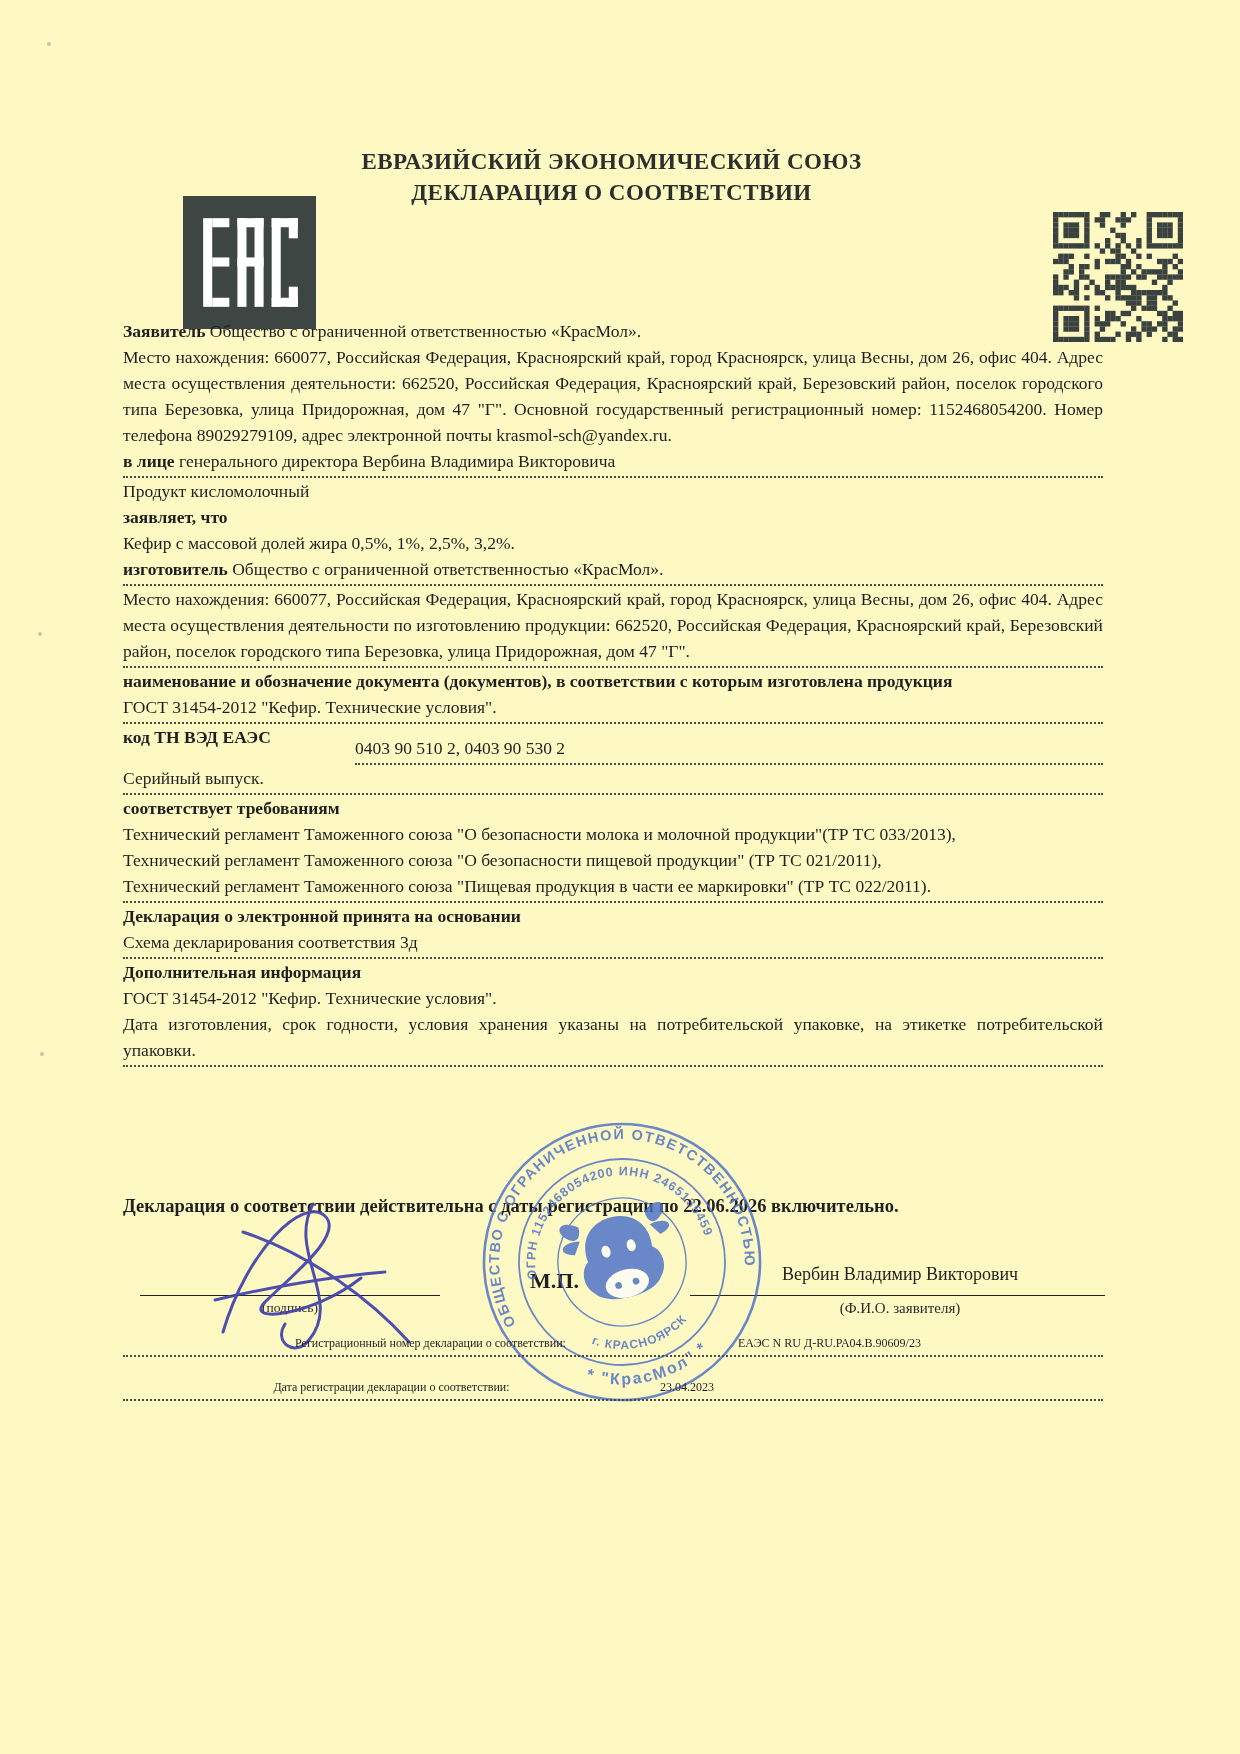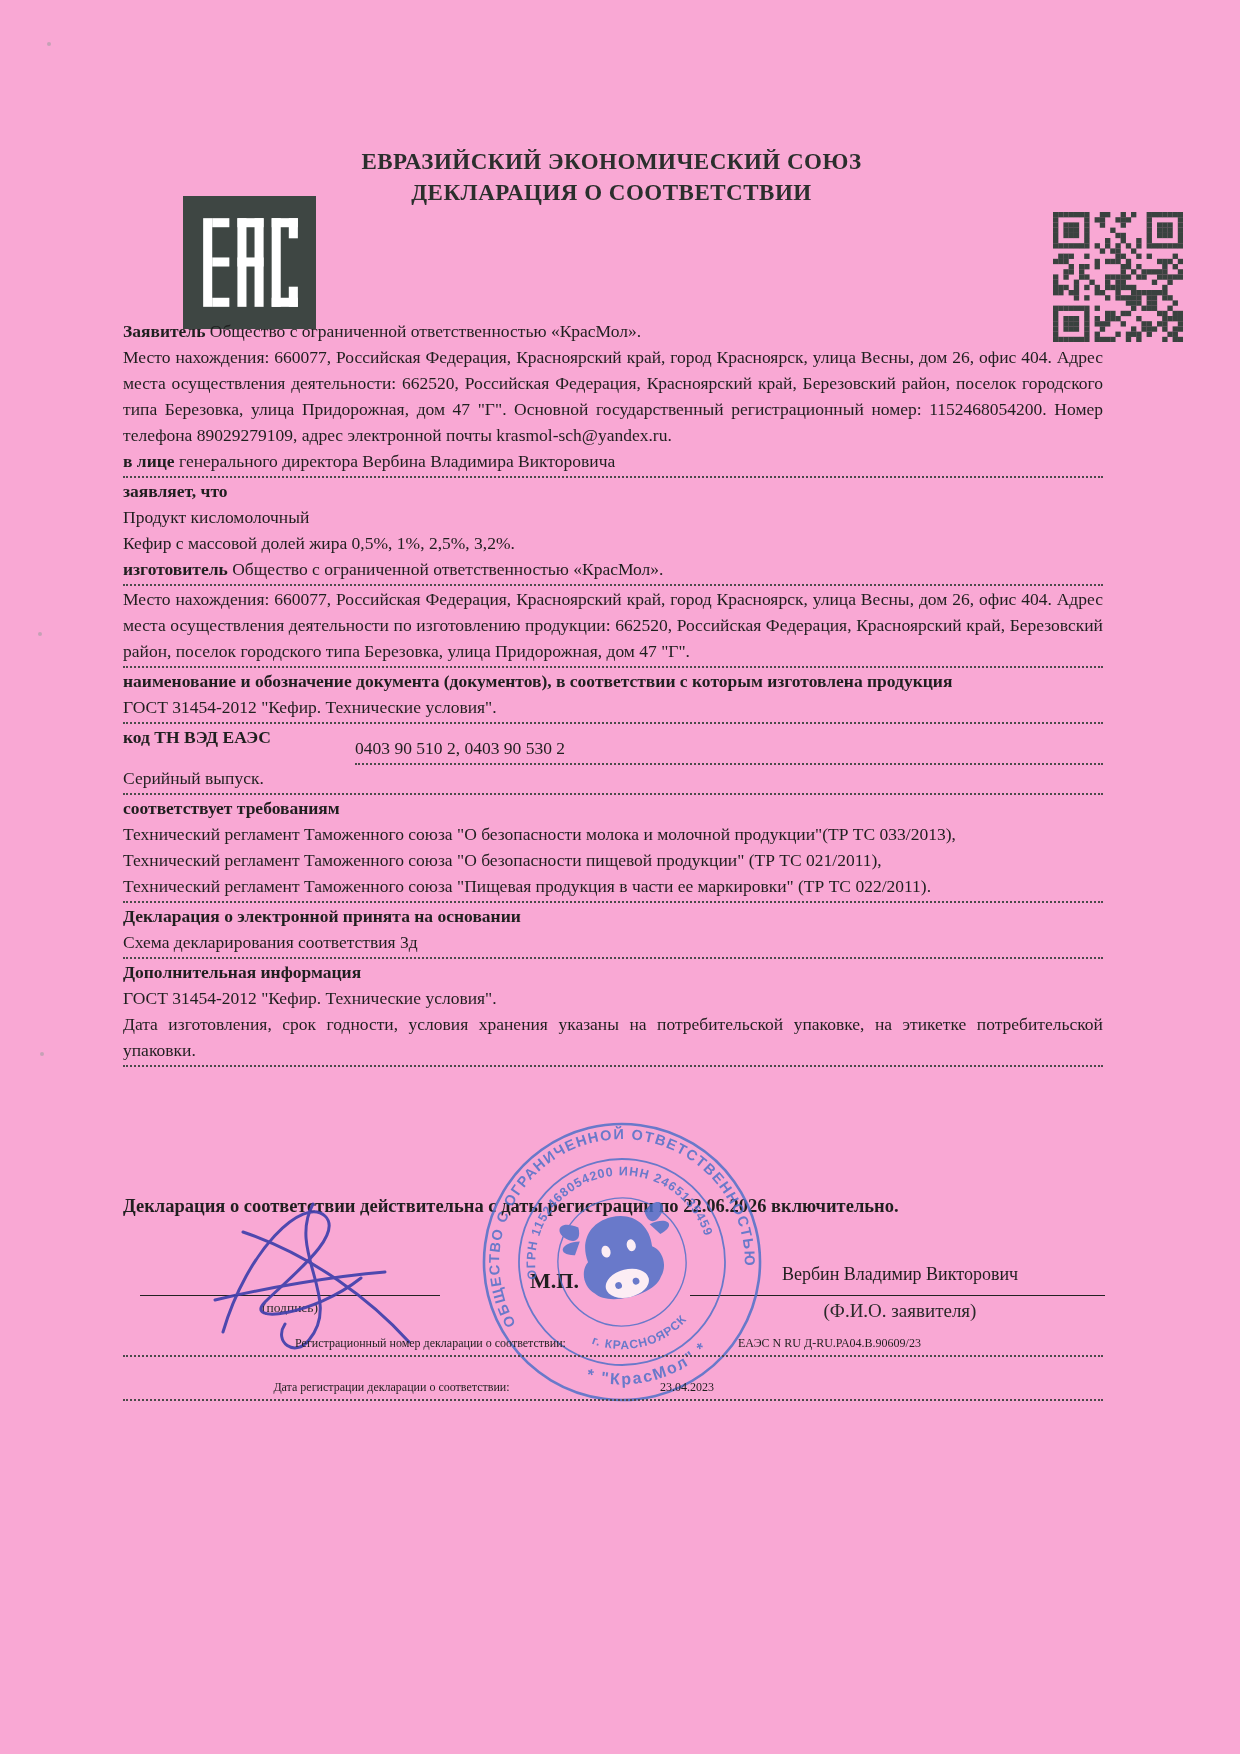--- a/index.html
+++ b/index.html
@@ -1,18 +1,18 @@
 <!DOCTYPE html>
 <html><head>
 <meta charset="utf-8">
 <style>
   html,body{margin:0;padding:0;background:#e8e8e8;}
   .page{
     position:relative;width:1240px;height:1754px;margin:0 auto;
-    background:#f9a8d4;color:#1f1f1f;
+    background:#fef9c3;color:#1f1f1f;
     font-family:"Liberation Serif", serif;
     overflow:hidden;
   }
   
   .titles{position:absolute;left:123px;top:146px;width:977px;text-align:center;}
   .titles div{font-weight:bold;font-size:23px;letter-spacing:.5px;color:#2b2f2d;line-height:31px;}
   .eac{position:absolute;left:183px;top:196px;width:133px;height:133px;}
   .qr{position:absolute;left:1053px;top:212px;width:130px;height:130px;}
   
   .content{position:absolute;left:123px;top:318px;width:980px;font-size:17.5px;line-height:26px;}
@@ -22,21 +22,21 @@
   .row{display:flex;}
   .row .lbl{width:232px;flex:0 0 auto;}
   .row .val{flex:1;border-bottom:2px dotted #4a4a4a;padding-bottom:2px;margin-top:11px;}
   
   .validity{position:absolute;left:123px;top:1196px;width:980px;font-weight:bold;font-size:18.5px;}
   .sigline-left{position:absolute;left:140px;top:1295px;width:300px;border-bottom:1.6px solid #222;}
   .cap-left{position:absolute;left:150px;top:1300px;width:280px;text-align:center;font-size:13.5px;color:#2a2a2a;}
   .mp{position:absolute;left:530px;top:1268px;font-weight:bold;font-size:22px;}
   .fio{position:absolute;left:700px;top:1264px;width:400px;text-align:center;font-size:18px;}
   .sigline-right{position:absolute;left:690px;top:1295px;width:415px;border-bottom:1.6px solid #222;}
-  .cap-right{position:absolute;left:700px;top:1300px;width:400px;text-align:center;font-size:19px;color:#2a2a2a;}
+  .cap-right{position:absolute;left:700px;top:1300px;width:400px;text-align:center;font-size:15px;color:#2a2a2a;}
   .regrow{position:absolute;left:123px;width:980px;display:flex;font-weight:normal;font-size:12px;
           border-bottom:2px dotted #4a4a4a;padding-bottom:4px;text-align:center;}
   .regrow.num{top:1336px;}
   .regrow.date{top:1380px;}
   .regrow .rl{flex:0 0 auto;}
   .regrow.num .rl{width:615px;}
   .regrow.date .rl{width:537px;}
   
   .stamp{position:absolute;left:460px;top:1100px;width:324px;height:324px;opacity:.82;
          transform:rotate(-14deg);pointer-events:none;}
@@ -373,22 +373,22 @@
         <rect x="119.60" y="124.80" width="5.35" height="5.35" fill="#3a423f"></rect>
         <rect x="124.80" y="124.80" width="5.35" height="5.35" fill="#3a423f"></rect>
       </svg></div>
 
   <div class="content">
 
     <p><b>Заявитель</b><span> Общество с ограниченной ответственностью «КрасМол».</span></p>
     <p>Место нахождения: 660077, Российская Федерация, Красноярский край, город Красноярск, улица Весны, дом 26, офис 404. Адрес места осуществления деятельности: 662520, Российская Федерация, Красноярский край, Березовский район, поселок городского типа Березовка, улица Придорожная, дом 47 "Г". Основной государственный регистрационный номер: 1152468054200. Номер телефона 89029279109, адрес электронной почты krasmol-sch@yandex.ru.</p>
     <p class="dr"><b>в лице</b><span> генерального директора Вербина Владимира Викторовича</span></p>
 
+    <p>Продукт кисломолочный</p>
     <p><b>заявляет, что</b></p>
-    <p>Продукт кисломолочный</p>
     <p>Кефир с  массовой долей жира 0,5%, 1%, 2,5%,  3,2%.</p>
     <p class="dr"><b>изготовитель</b><span> Общество с ограниченной ответственностью «КрасМол».</span></p>
 
     <p class="dr">Место нахождения: 660077, Российская Федерация, Красноярский край, город Красноярск, улица Весны, дом 26, офис 404. Адрес места осуществления деятельности по изготовлению продукции: 662520, Российская Федерация, Красноярский край, Березовский район, поселок городского типа Березовка, улица Придорожная, дом 47 "Г".</p>
 
     <p><b>наименование и обозначение документа (документов), в соответствии с которым изготовлена продукция</b></p>
     <p class="dr">ГОСТ 31454-2012  "Кефир. Технические условия".</p>
 
     <div class="row">
       <span class="lbl"><b>код ТН ВЭД ЕАЭС</b></span>

